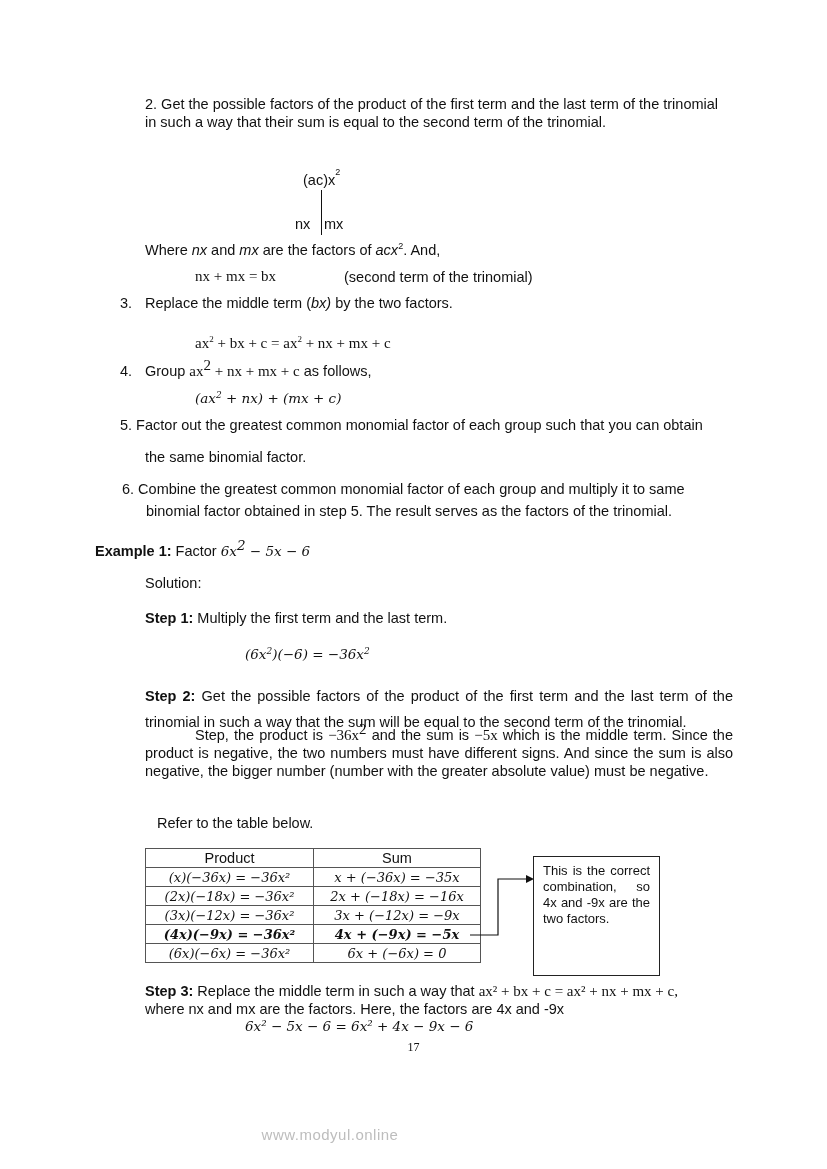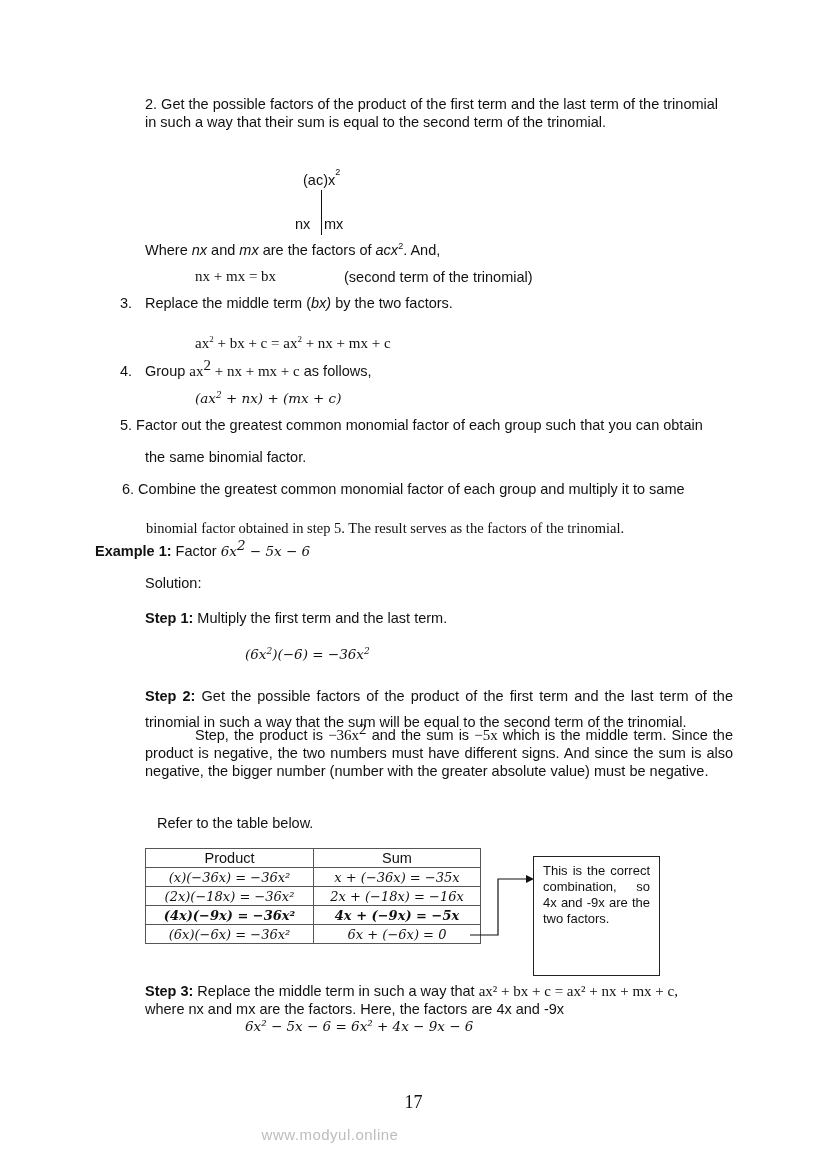--- a/index.html
+++ b/index.html
@@ -9,21 +9,21 @@
     .mi { font-family: "DejaVu Serif", serif; font-style: italic; font-size: 13.5px; }
     sup { font-size: 9px; vertical-align: super; line-height: 0; }
     b { font-weight: bold; }
     .just { white-space: normal; text-align: justify; text-align-last: left; }
     table.ft { position: absolute; left: 145px; top: 848px; border-collapse: collapse; font-size: 14px; border-radius: 15px; }
     table.ft td, table.ft th { border: 1px solid #555; padding: 0 4px; height: 18px; text-align: center; font-weight: normal; }
     table.ft th { font-family: "Liberation Sans", sans-serif; font-size: 14.5px; }
     table.ft td { font-family: "DejaVu Serif", serif; font-style: italic; font-size: 13px; }
     table.ft tr.hl td { font-weight: bold; }
     .callout { position: absolute; left: 533px; top: 856px; width: 127px; height: 120px; border: 1px solid #222; box-sizing: border-box; padding: 6px 9px; font-size: 13px; line-height: 16px; white-space: normal; text-align: justify; text-align-last: left; }
-    .pagenum { position: absolute; left: 0; width: 827px; top: 1092px; text-align: center; font-family: "Liberation Serif", serif; font-size: 18px; }
+    .pagenum { position: absolute; left: 0; width: 827px; top: 1040px; text-align: center; font-family: "Liberation Serif", serif; font-size: 12px; }
     .watermark { position: absolute; left: 0; width: 660px; top: 1126px; text-align: center; font-size: 15px; color: #bdbdbd; letter-spacing: 0.5px; }
   </style>
 </head>
 <body>
 
 <div class="abs" style="left:145px; top:96px;">2. Get the possible factors of the product of the first term and the last term of the trinomial</div>
 <div class="abs" style="left:145px; top:114px;">in such a way that their sum is equal to the second term of the trinomial.</div>
 
 <div class="abs" style="left:303px; top:172px;">
   <span>(ac)x</span><span style="font-size:9px; position:relative; top:-10px;">2</span>
@@ -51,21 +51,21 @@
   <span>Group </span><span class="m">ax</span><sup class="m">2</sup><span class="m"> + nx + mx + c</span><span> as follows,</span>
 </div>
 <div class="abs mi" style="left:195px; top:390px;">
   <span>(ax</span><sup>2</sup><span> + nx) + (mx + c)</span>
 </div>
 
 <div class="abs" style="left:120px; top:417px;">5.  Factor out the greatest common monomial factor of each group such that you can obtain</div>
 <div class="abs" style="left:145px; top:449px;">the same binomial factor.</div>
 
 <div class="abs" style="left:122px; top:481px;">6. Combine the greatest common monomial factor of each group and multiply it to same</div>
-<div class="abs" style="left:146px; top:520px;font-family:Liberation Serif, serif;">binomial factor obtained in step 5. The result serves as the factors of the trinomial.</div>
+<div class="abs" style="left:146px; top:503px;">binomial factor obtained in step 5. The result serves as the factors of the trinomial.</div>
 
 <div class="abs" style="left:95px; top:543px;">
   <b>Example 1:</b><span> Factor </span><span class="mi">6x</span><sup class="mi">2</sup><span class="mi"> − 5x − 6</span>
 </div>
 <div class="abs" style="left:145px; top:575px;">Solution:</div>
 
 <div class="abs" style="left:145px; top:610px;">
   <b>Step 1:</b><span> Multiply the first term and the last term.</span>
 </div>
 <div class="abs mi" style="left:245px; top:646px;text-align:right;">
@@ -87,20 +87,24 @@
     <th style="width:158px;">Sum</th>
   </tr>
   <tr>
     <td>(x)(−36x) =  −36x²</td>
     <td>x + (−36x) = −35x</td>
   </tr>
   <tr>
     <td>(2x)(−18x) =  −36x²</td>
     <td>2x + (−18x) =  −16x</td>
   </tr>
+  <tr>
+    <td>(3x)(−12x) =  −36x²</td>
+    <td>3x + (−12x) =  −9x</td>
+  </tr>
   <tr class="hl">
     <td>(4x)(−9x) = −36x²</td>
     <td>4x + (−9x) = −5x</td>
   </tr>
   <tr>
     <td>(6x)(−6x) = −36x²</td>
     <td>6x + (−6x) = 0</td>
   </tr>
 </tbody>
   </table>

